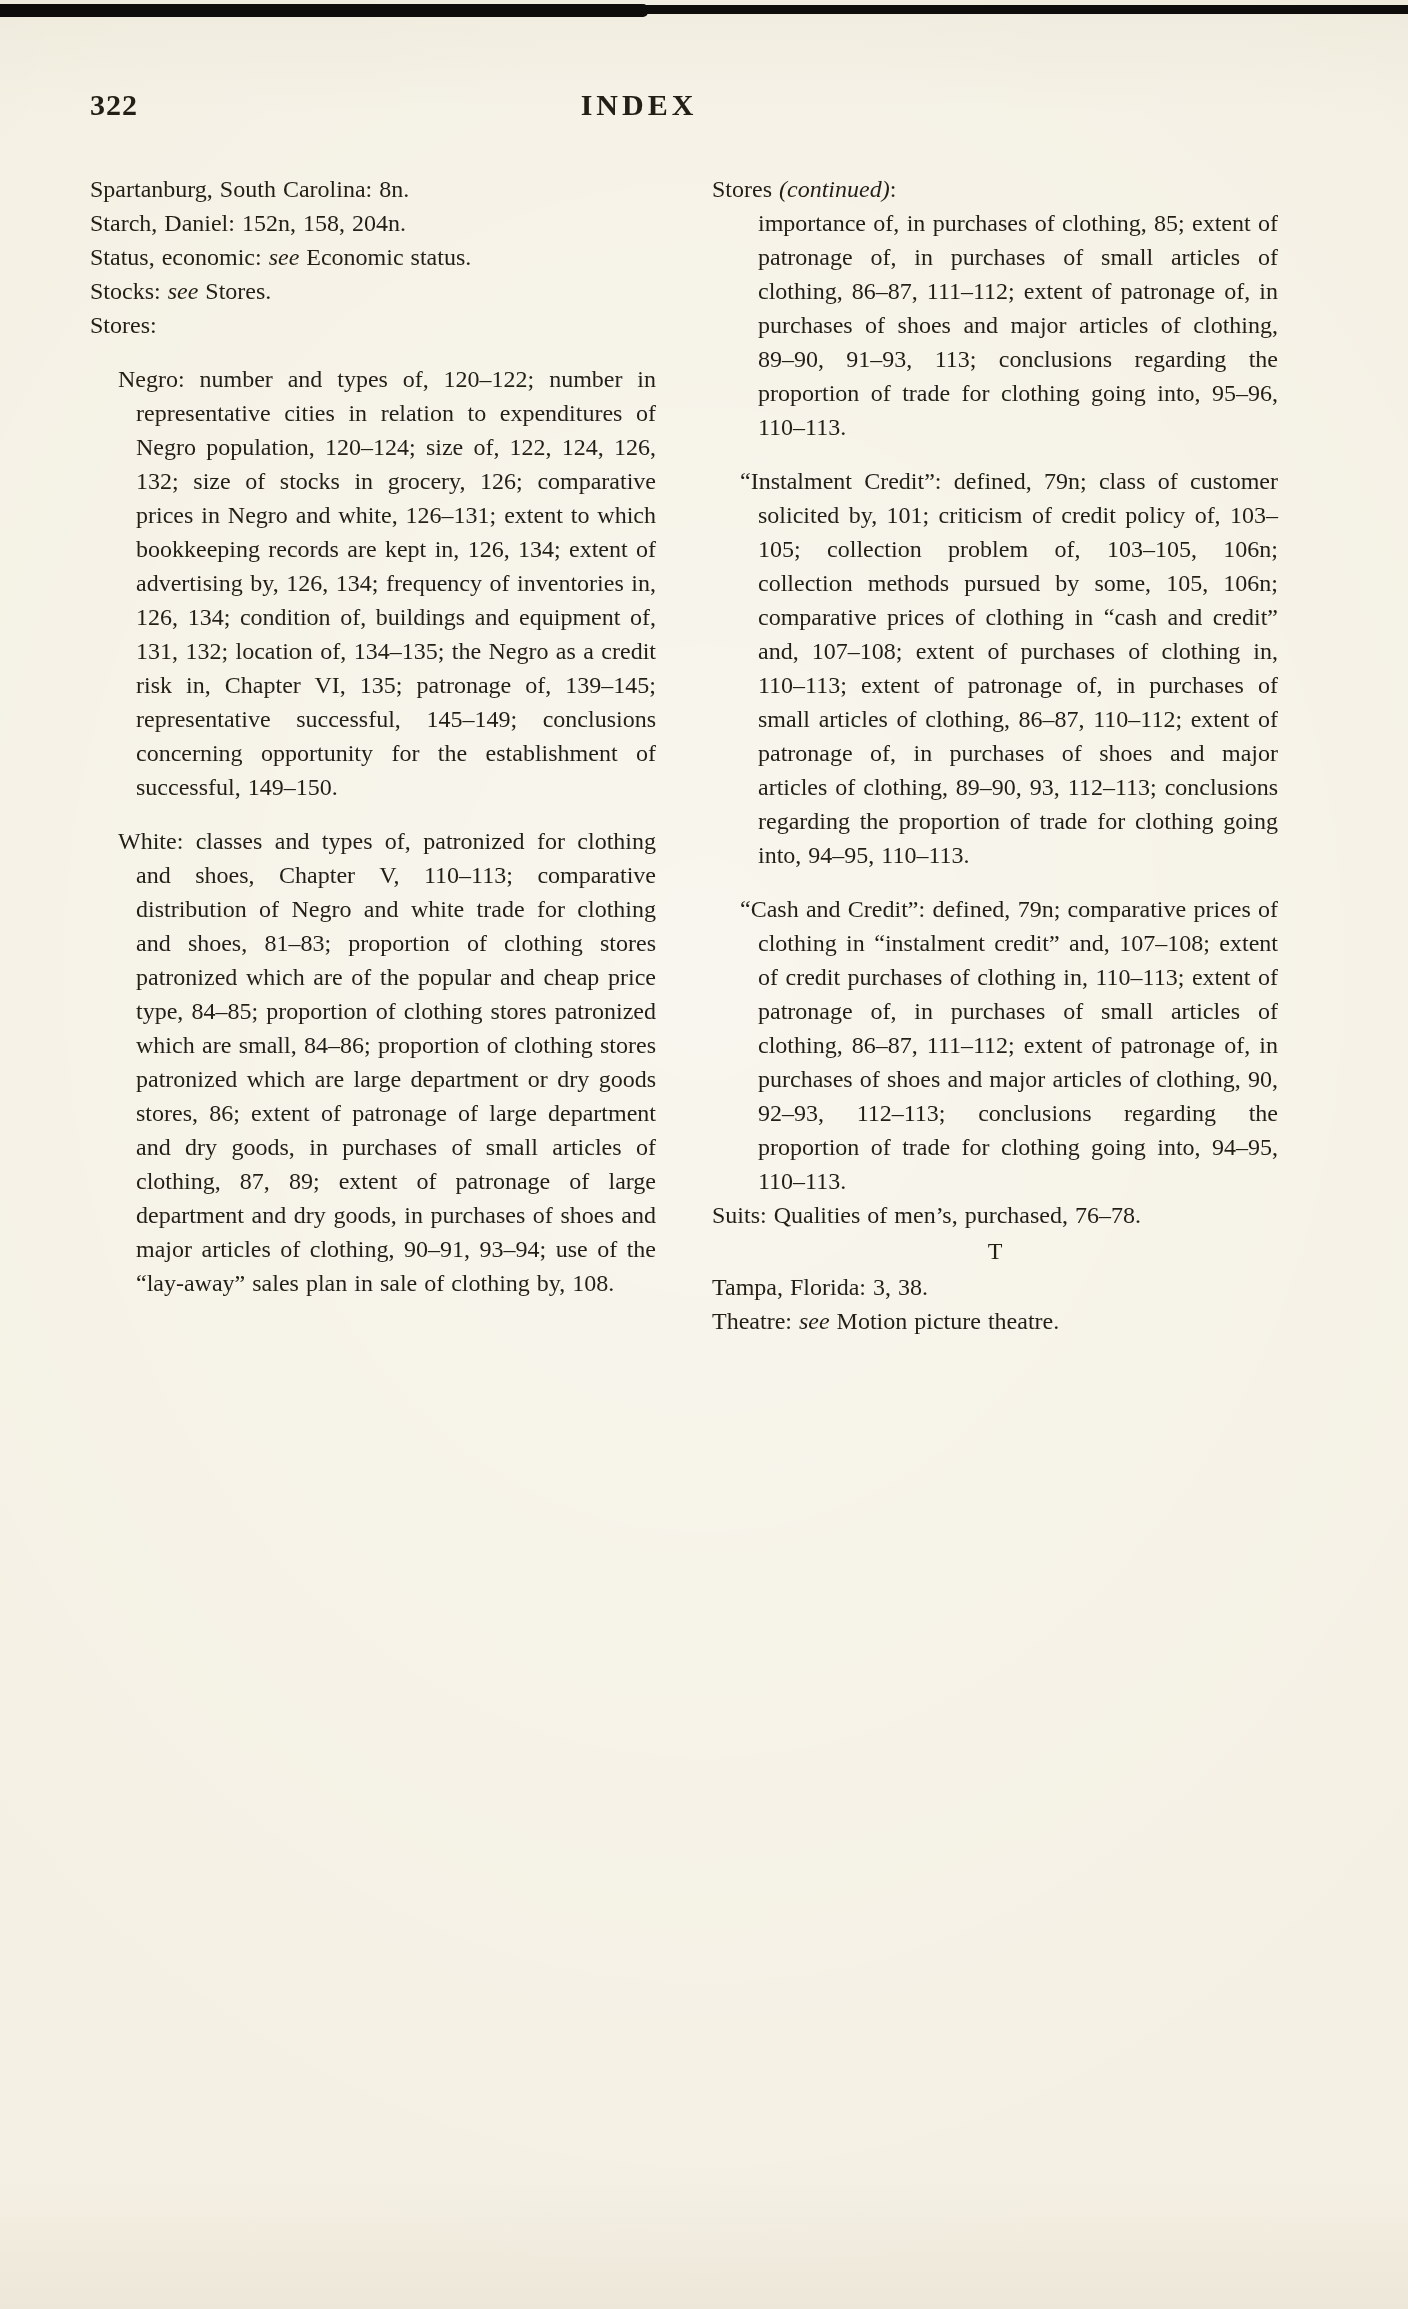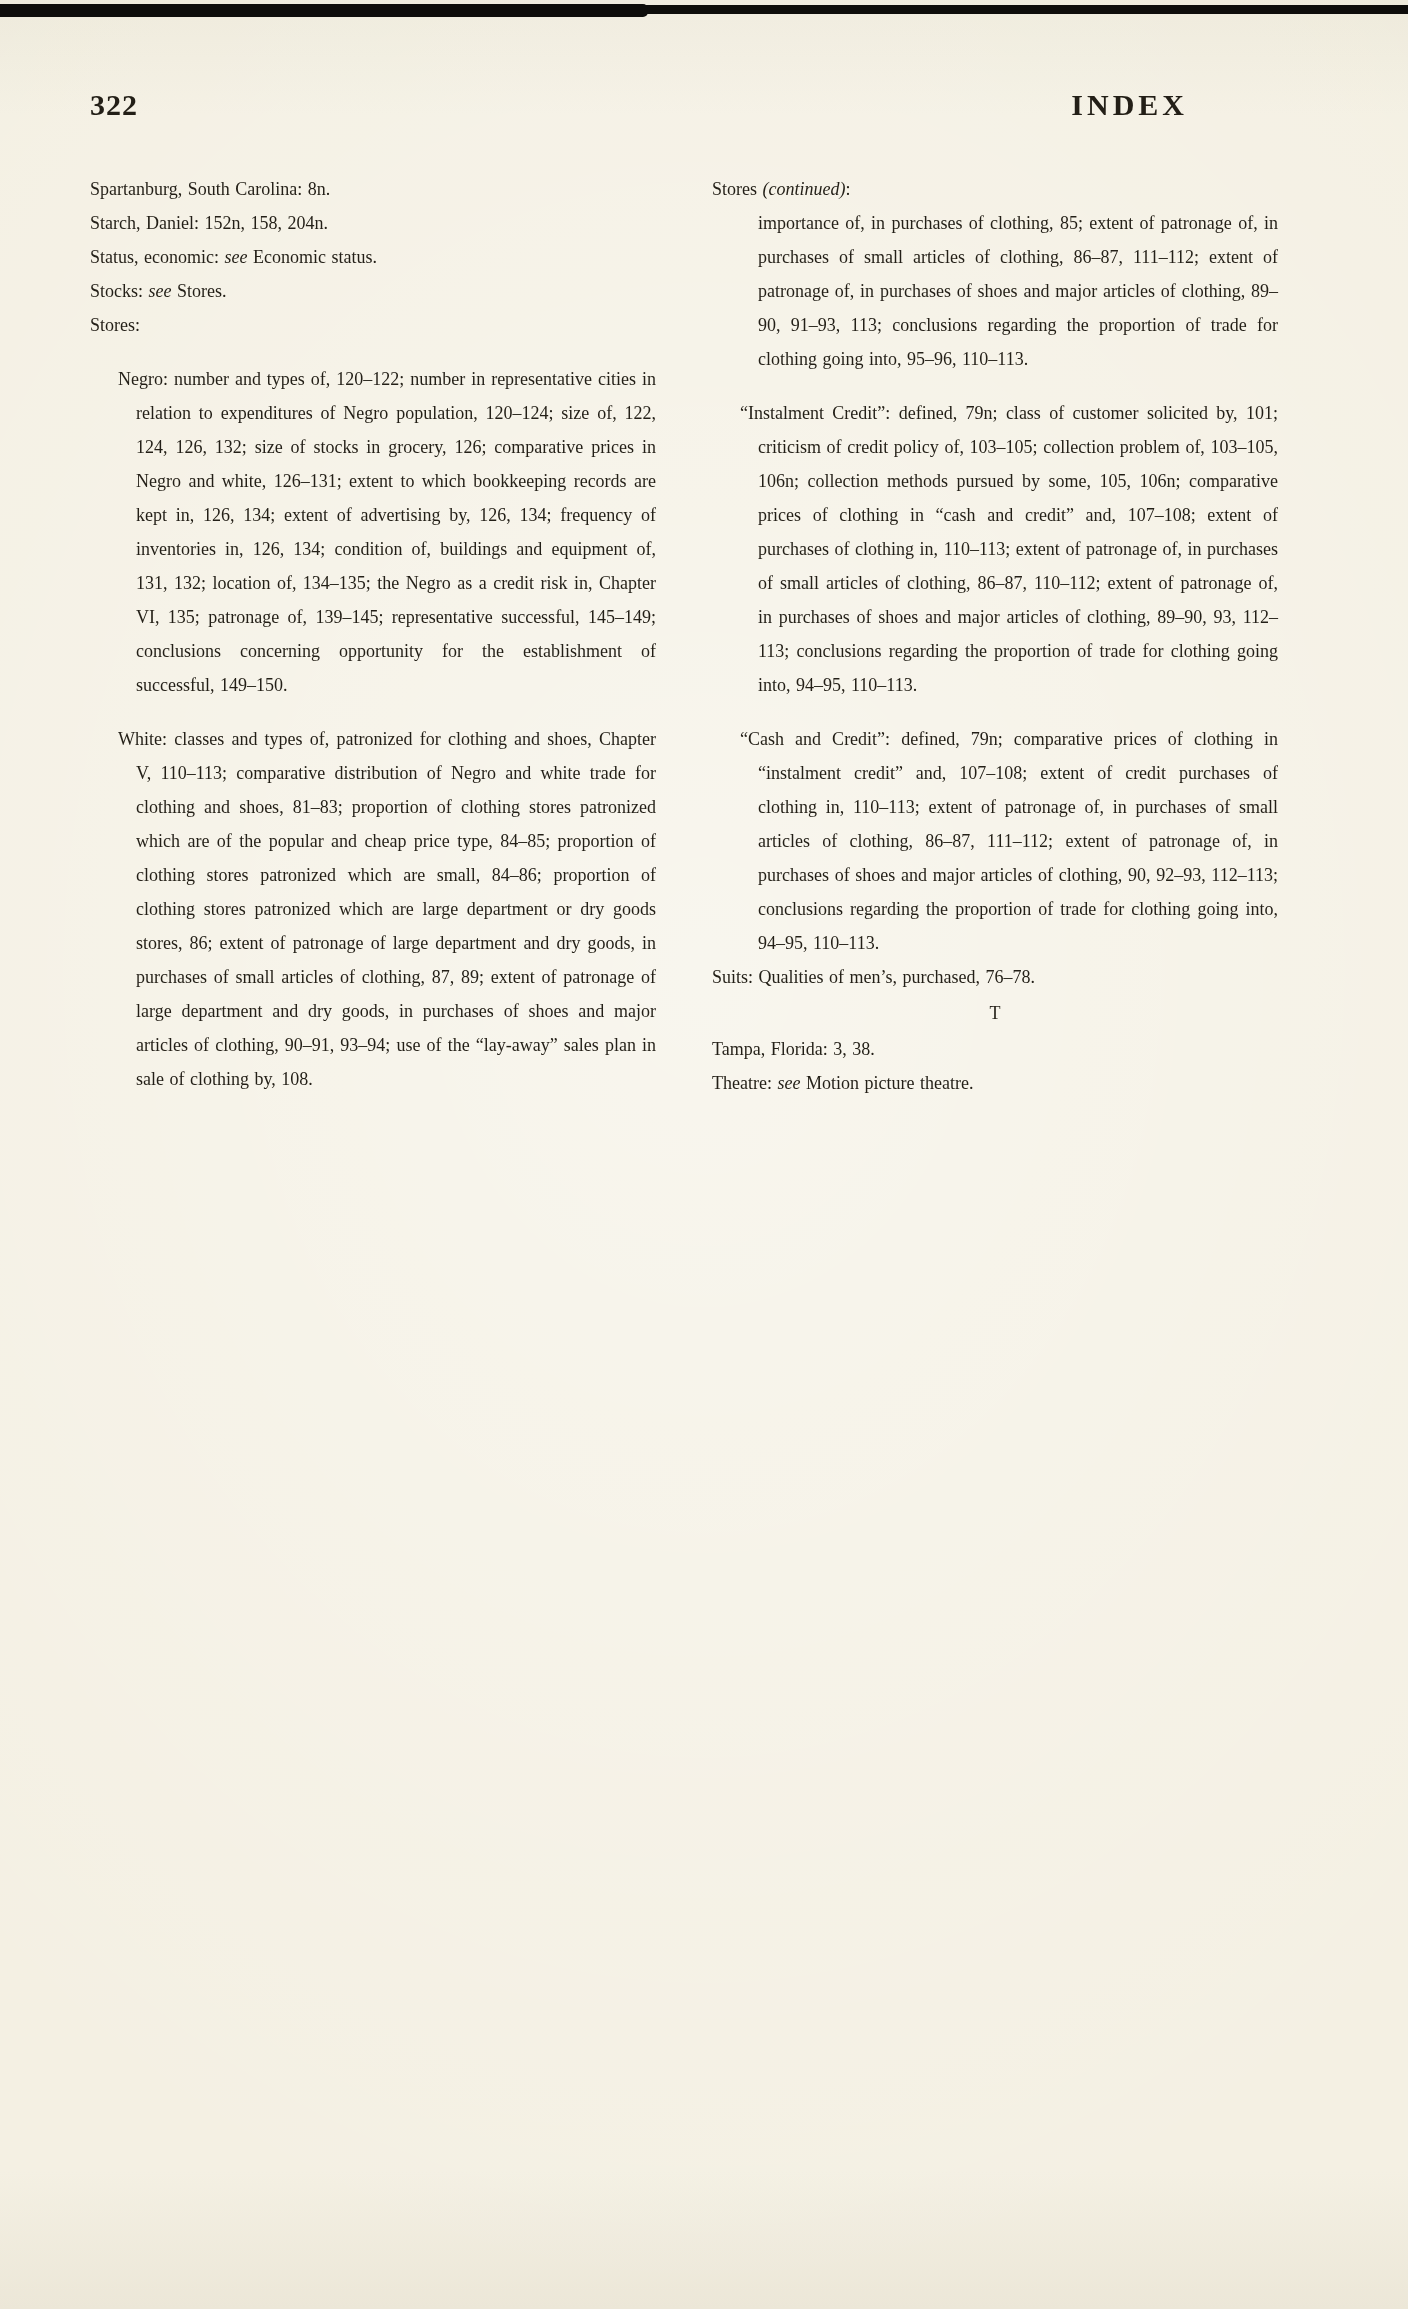--- a/index.html
+++ b/index.html
@@ -37,30 +37,30 @@
     position: relative;
     height: 44px;
     margin-bottom: 40px;
   }
   .page-number {
     position: absolute; left: 0; top: 0;
     font-size: 30px; font-weight: bold; letter-spacing: 1px;
   }
   .page-title {
     position: absolute; left: 0; right: 90px; top: 0;
-    text-align: right;
+    text-align: center;
     font-size: 30px; font-weight: bold; letter-spacing: 4px;
   }
   .columns {
     display: flex;
     gap: 56px;
   }
   .column {
     flex: 1;
-    font-size: 18px;
+    font-size: 24px;
     line-height: 34px;
     text-align: justify;
     hyphens: auto;
     -webkit-hyphens: auto;
     word-spacing: 1px;
   }
   .entry { margin: 0; }
   .entry.main { padding-left: 42px; text-indent: -42px; }
   .entry.sub  { padding-left: 46px; text-indent: -18px; margin-top: 20px; }
   .entry.cont { padding-left: 46px; text-indent: 0; }

